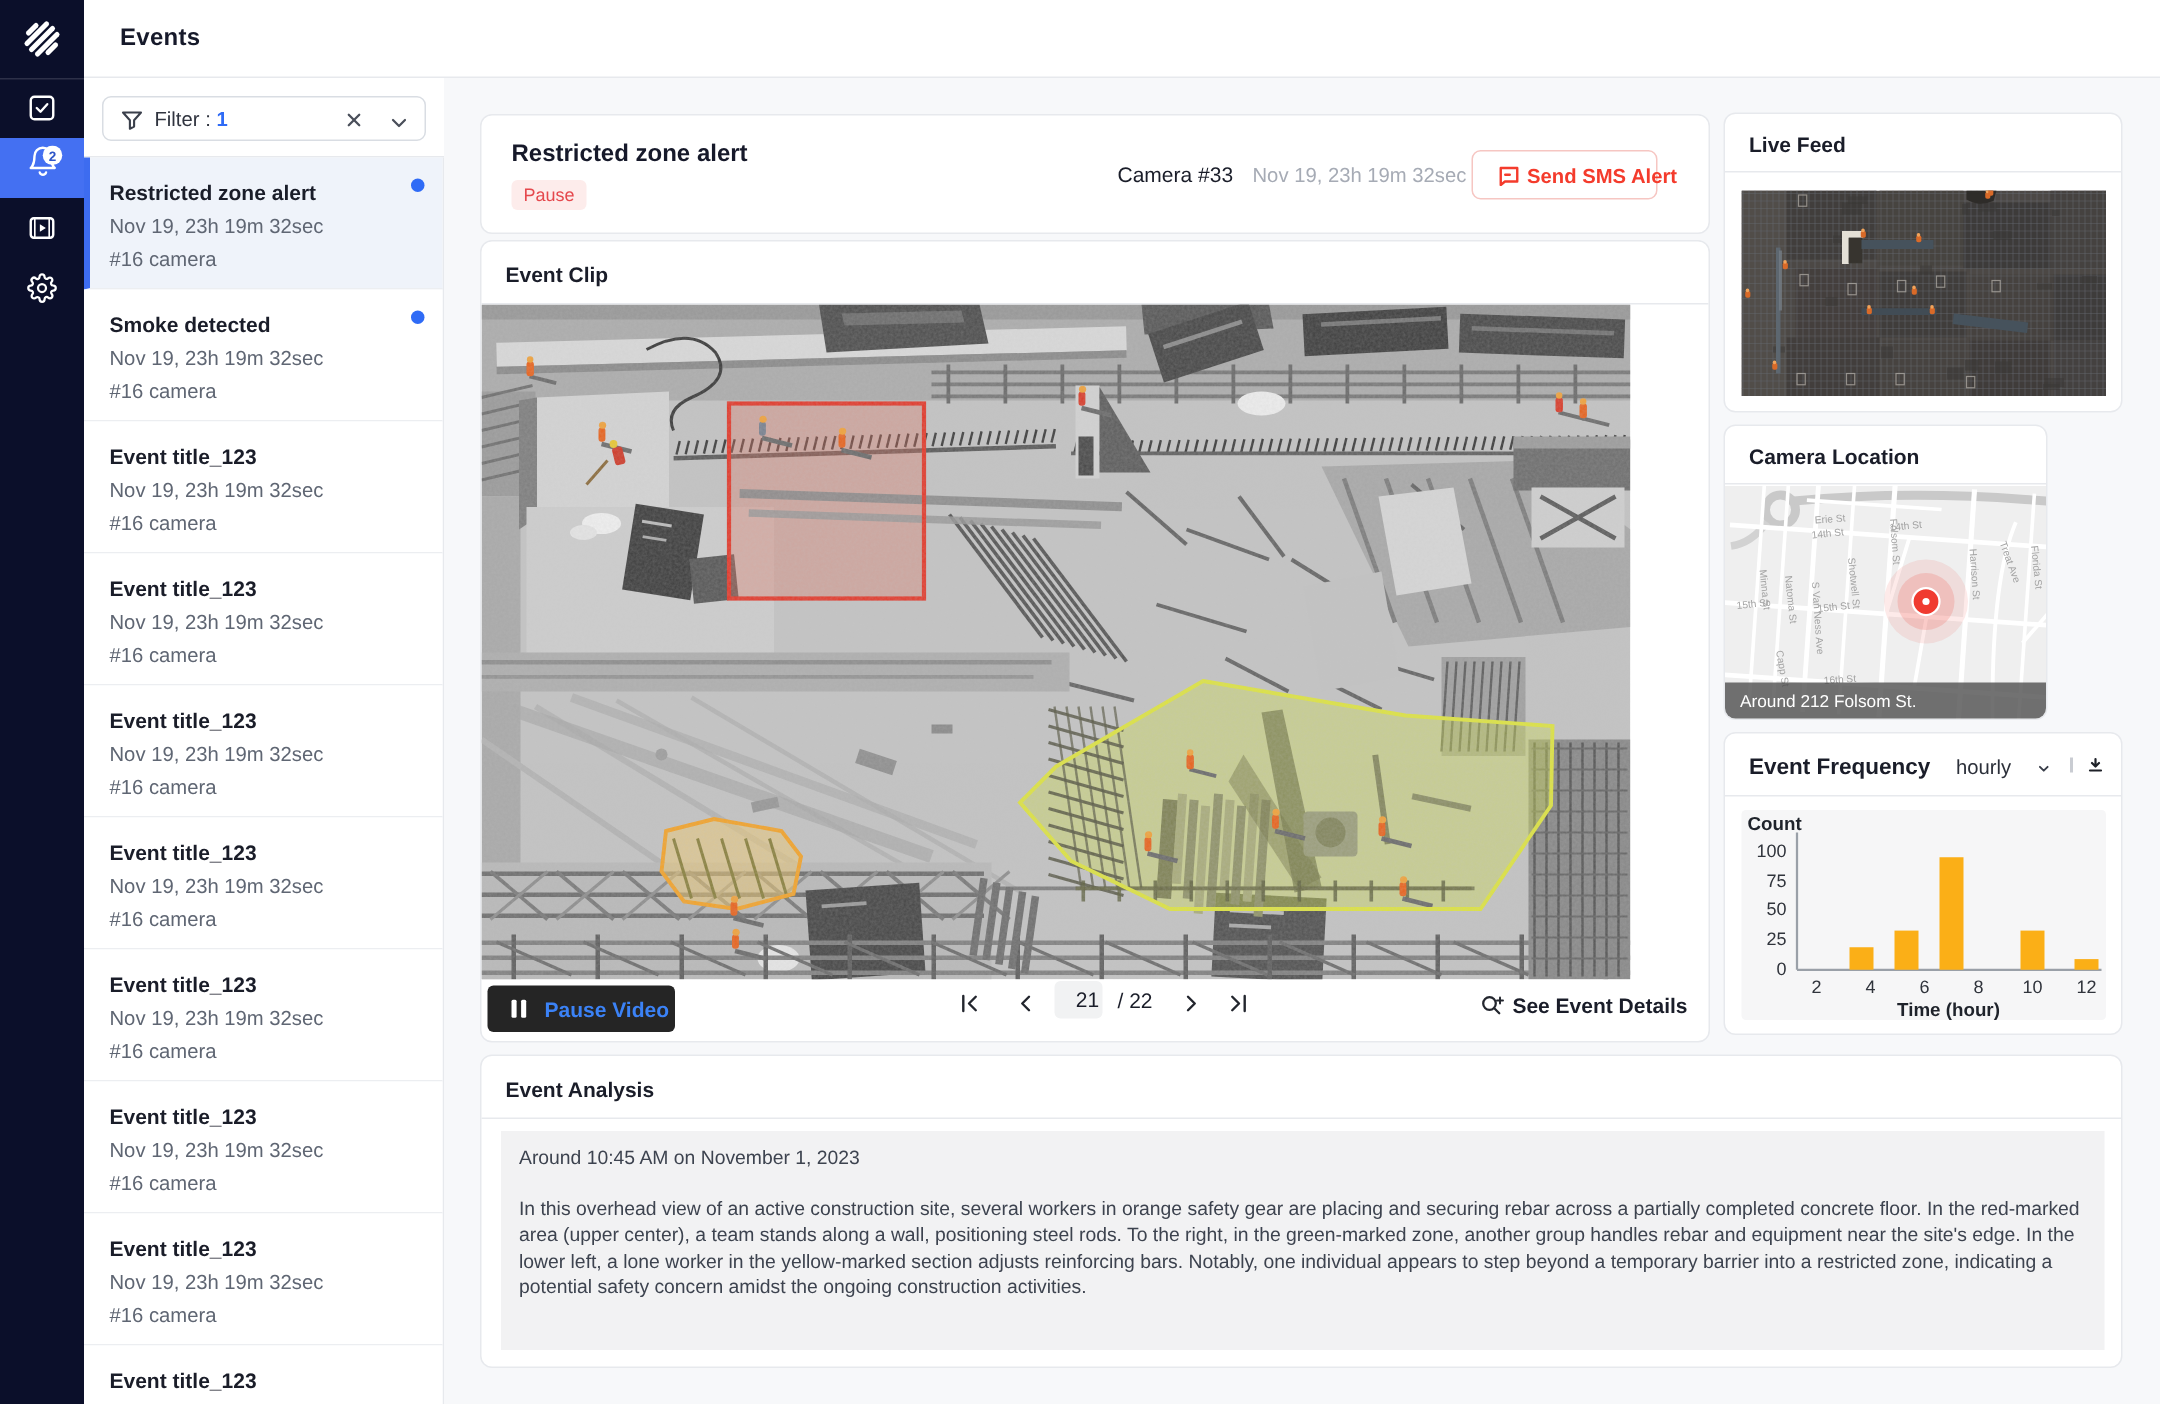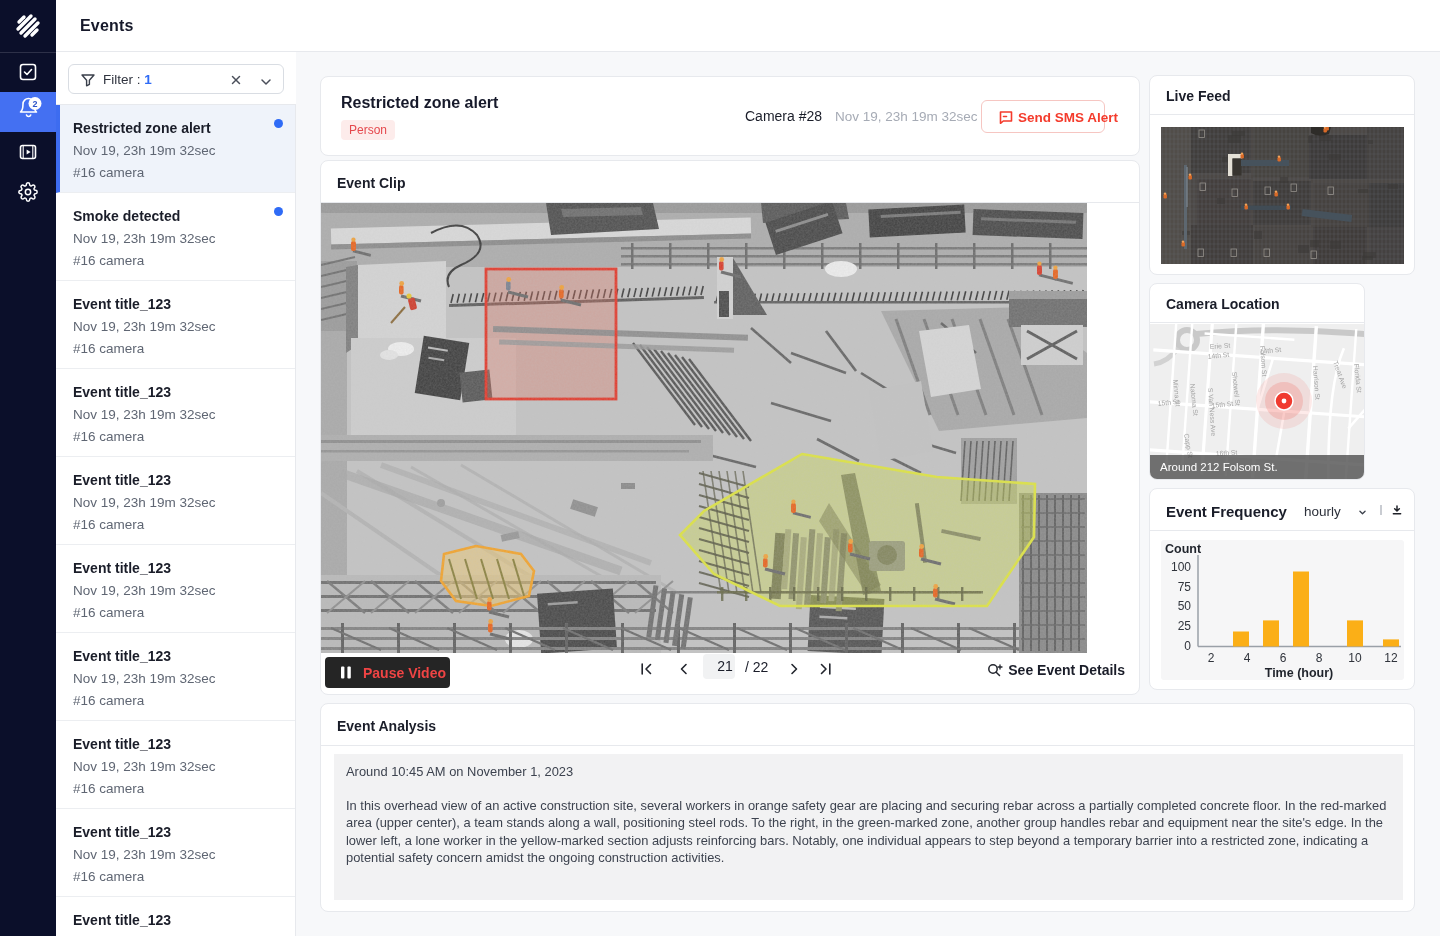--- a/index.html
+++ b/index.html
@@ -40,21 +40,21 @@
   #person-pill { position:absolute; left:20px; top:43px; height:20px; padding:0 8px; background:#fdeceb; color:#e5484d; font-size:12px; line-height:20px; border-radius:4px; }
   #cam-label { position:absolute; left:424px; top:31px; font-size:14px; color:#1a1d29; white-space:nowrap; }
   #time-label { position:absolute; left:514px; top:32px; font-size:13.5px; color:#a6abb5; white-space:nowrap; }
   #sms-btn { position:absolute; left:660px; top:23px; width:124px; height:33px; border:1px solid #f6c6c2; border-radius:6px; color:#f43b2c; font-size:14px; font-weight:700; white-space:nowrap; }
   #sms-btn span { position:absolute; left:36px; top:9px; font-size:13.5px; }
 
   
   #clip-card { left:320px; top:160px; width:820px; height:535px; }
   #clip-photo { position:absolute; left:0px; top:42px; width:766px; height:450px; overflow:hidden; }
   #clip-controls { position:absolute; left:0; right:0; bottom:0; height:42px; }
-  #pause-btn { position:absolute; left:4px; bottom:6px; width:125px; height:31px; background:#252525; border-radius:4px; color:#ef4444; font-size:14px; font-weight:700;padding-left:25px; }
+  #pause-btn { position:absolute; left:4px; bottom:6px; width:125px; height:31px; background:#252525; border-radius:4px; color:#3b82f6; font-size:14px; font-weight:700;padding-left:25px; }
   #pause-btn span { position:absolute; left:38px; top:8px; }
   #pager { position:absolute; left:310px; top:0; height:38px; color:#1a1d29; }
   #see-details { position:absolute; right:14px; top:10px; font-size:14px; font-weight:700; color:#1a1d29; }
 
   
   #analysis-card { left:320px; top:703px; width:1095px; height:209px; }
   #analysis-box { position:absolute; left:13px; top:50px; width:1069px; height:146px; background:#f2f2f3; }
   #analysis-box p { position:absolute; left:12px; font-size:12.9px; color:#3d434f; line-height:17.4px; }
 
   
@@ -175,22 +175,22 @@
       <div class="ev " style="top:845px;">
     <div class="t">Event title_123</div>
     <div class="d">Nov 19, 23h 19m 32sec</div>
 
     </div>
     </div>
 </div>
 
 <div class="card" id="alert-card">
   <div id="alert-title">Restricted zone alert</div>
-  <div id="person-pill">Person</div>
-  <div id="cam-label">Camera #28</div>
+  <div id="person-pill">Pause</div>
+  <div id="cam-label">Camera #33</div>
   <div id="time-label">Nov 19, 23h 19m 32sec</div>
   <div id="sms-btn">
     <svg style="position:absolute;left:17px;top:9px;" width="14" height="14" viewBox="0 0 14 14" fill="none" stroke="#f43b2c" stroke-width="1.6" stroke-linejoin="round">
       <path d="M1.5 2 h11 v9 h-8.2 l-2.8 2.3 z"></path>
       <line x1="4.5" y1="6.5" x2="7.5" y2="6.5" stroke-linecap="round"></line>
     </svg>
     <span>Send SMS Alert</span>
   </div>
 </div>
 

